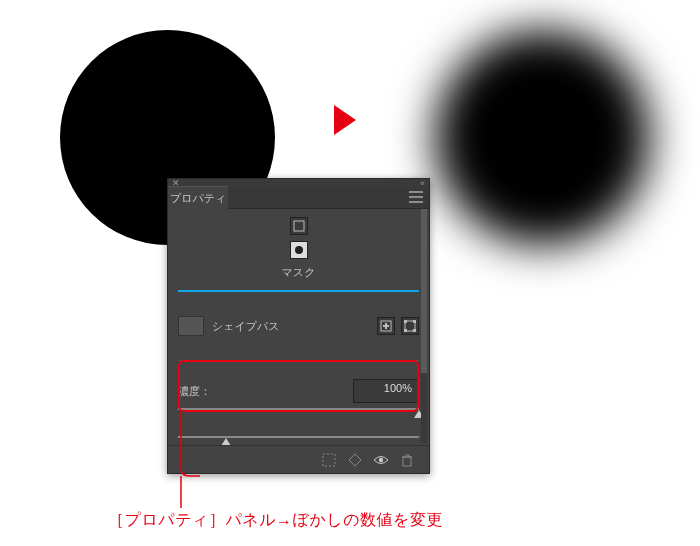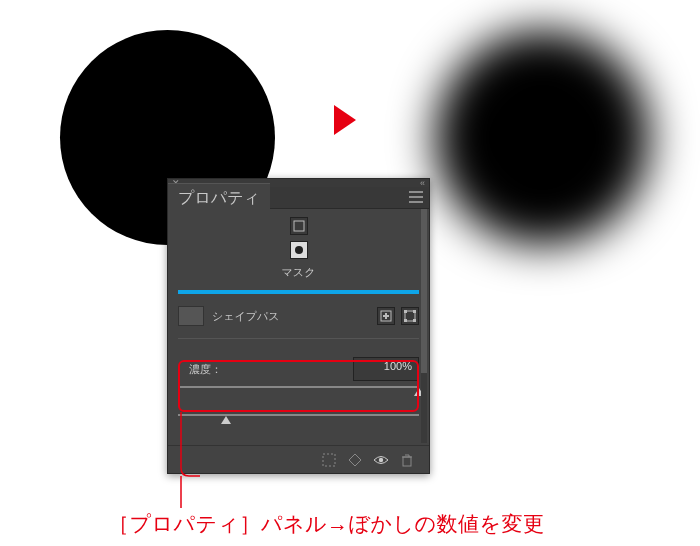--- a/index.html
+++ b/index.html
@@ -60,52 +60,51 @@
     .tab-collapse { margin-left:auto; color:#999; font-size:9px; }
     .panel-head {
       display: flex;
       align-items: center;
       height: 22px;
       background: #383838;
       border-bottom: 1px solid #2a2a2a;
     }
     .panel-title {
       background: #434343;
-      padding: 4px 10px;
-      font-size: 16px;
+      padding: 4px 2px;
+      font-size: 11px;
       border-top: 1px solid #555;
     }
     .panel-menu { margin-left: auto; margin-right: 6px; color:#aaa; }
     .panel-body {
       position: relative;
       padding: 8px 10px 0 10px;
     }
     .mode-row {
       display:flex; align-items:center; gap:6px; margin-bottom:10px;flex-direction:column;
     }
     .mode-btn {
       width:18px; height:18px; border:1px solid #222;
       display:inline-flex; align-items:center; justify-content:center;
       background:#3a3a3a;
     }
     .mode-btn svg { display:block; }
     .section-row {
       display:flex; align-items:center; gap:8px;
-      padding: 12px 0;
-      border-top:4px solid #0ea5e9;
+      padding: 24px 0;
+      border-top:2px solid #0ea5e9;
       border-bottom:1px solid #555;
       margin-bottom: 18px;
     }
     .swatch { width:26px; height:20px; background:#555; border:1px solid #333; }
     .sec-actions { margin-left:auto; display:flex; gap:6px; }
     .mini-icon { width:18px; height:18px; border:1px solid #222; background:#3a3a3a; display:inline-flex; align-items:center; justify-content:center; }
     .prop-row {
       display:flex; align-items:center; justify-content:space-between;
       margin-bottom: 4px;
-      margin-left: 11px;
     }
     .prop-val {
       width: 66px; height:24px;
       border:1px solid #222; background:#3a3a3a;
       color:#ddd; text-align:right; padding: 0 6px;
       line-height:16px;
     }
     .prop-val.sel { background:#2f5ea8; color:#fff; }
     .slider {
       position:relative; height:14px; margin-bottom:14px;
@@ -144,21 +143,21 @@
     }
     .footer-icon { color:#aaa; width:16px; height:16px; display:inline-flex; align-items:center; justify-content:center; }
     .callout-line {
       position:absolute; stroke:#e60012; stroke-width:1.5; fill:none;
       left:0; top:0; pointer-events:none;
     }
     .caption {
       position:absolute;
       left:108px; top:510px;
       color:#e60012;
-      font-size:21px;
+      font-size:16px;
       letter-spacing:0.5px;
       text-align:center;
     }
   </style>
 </head>
 <body>
 
 <div class="circle-sharp"></div>
 <div class="circle-blur"></div>
 

